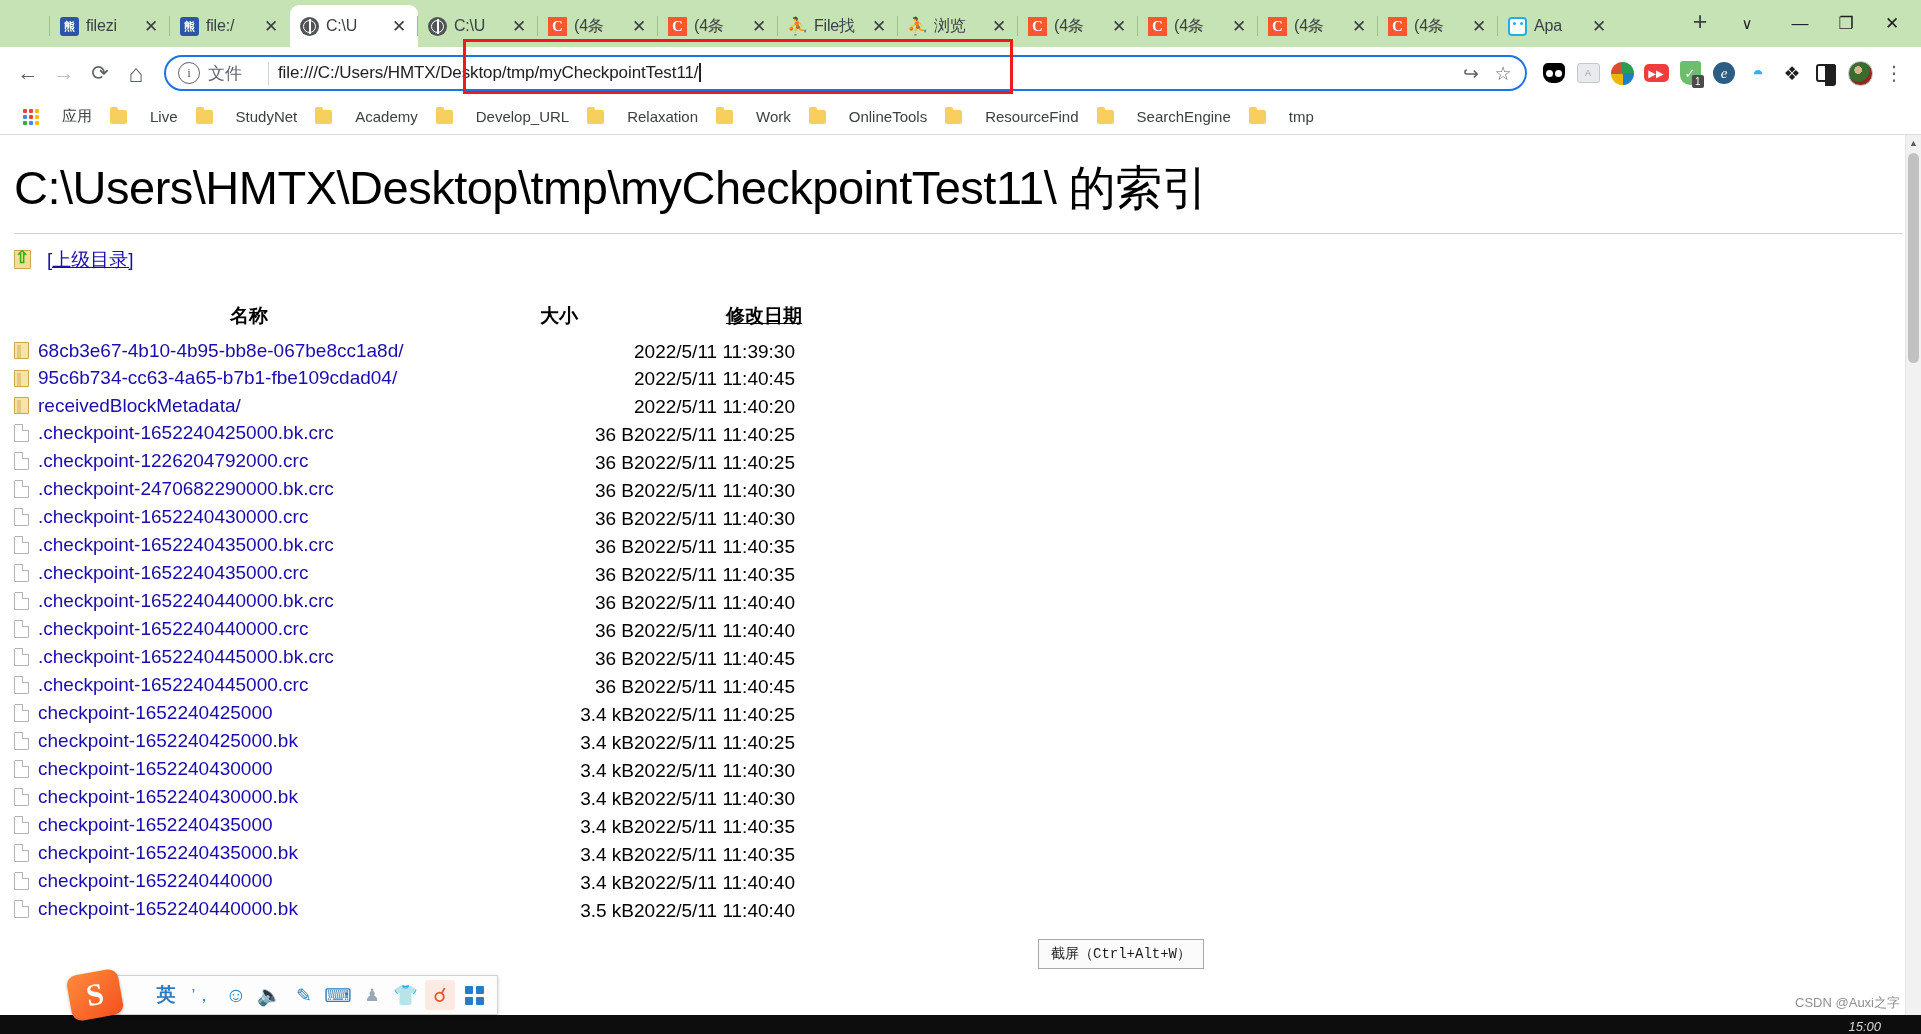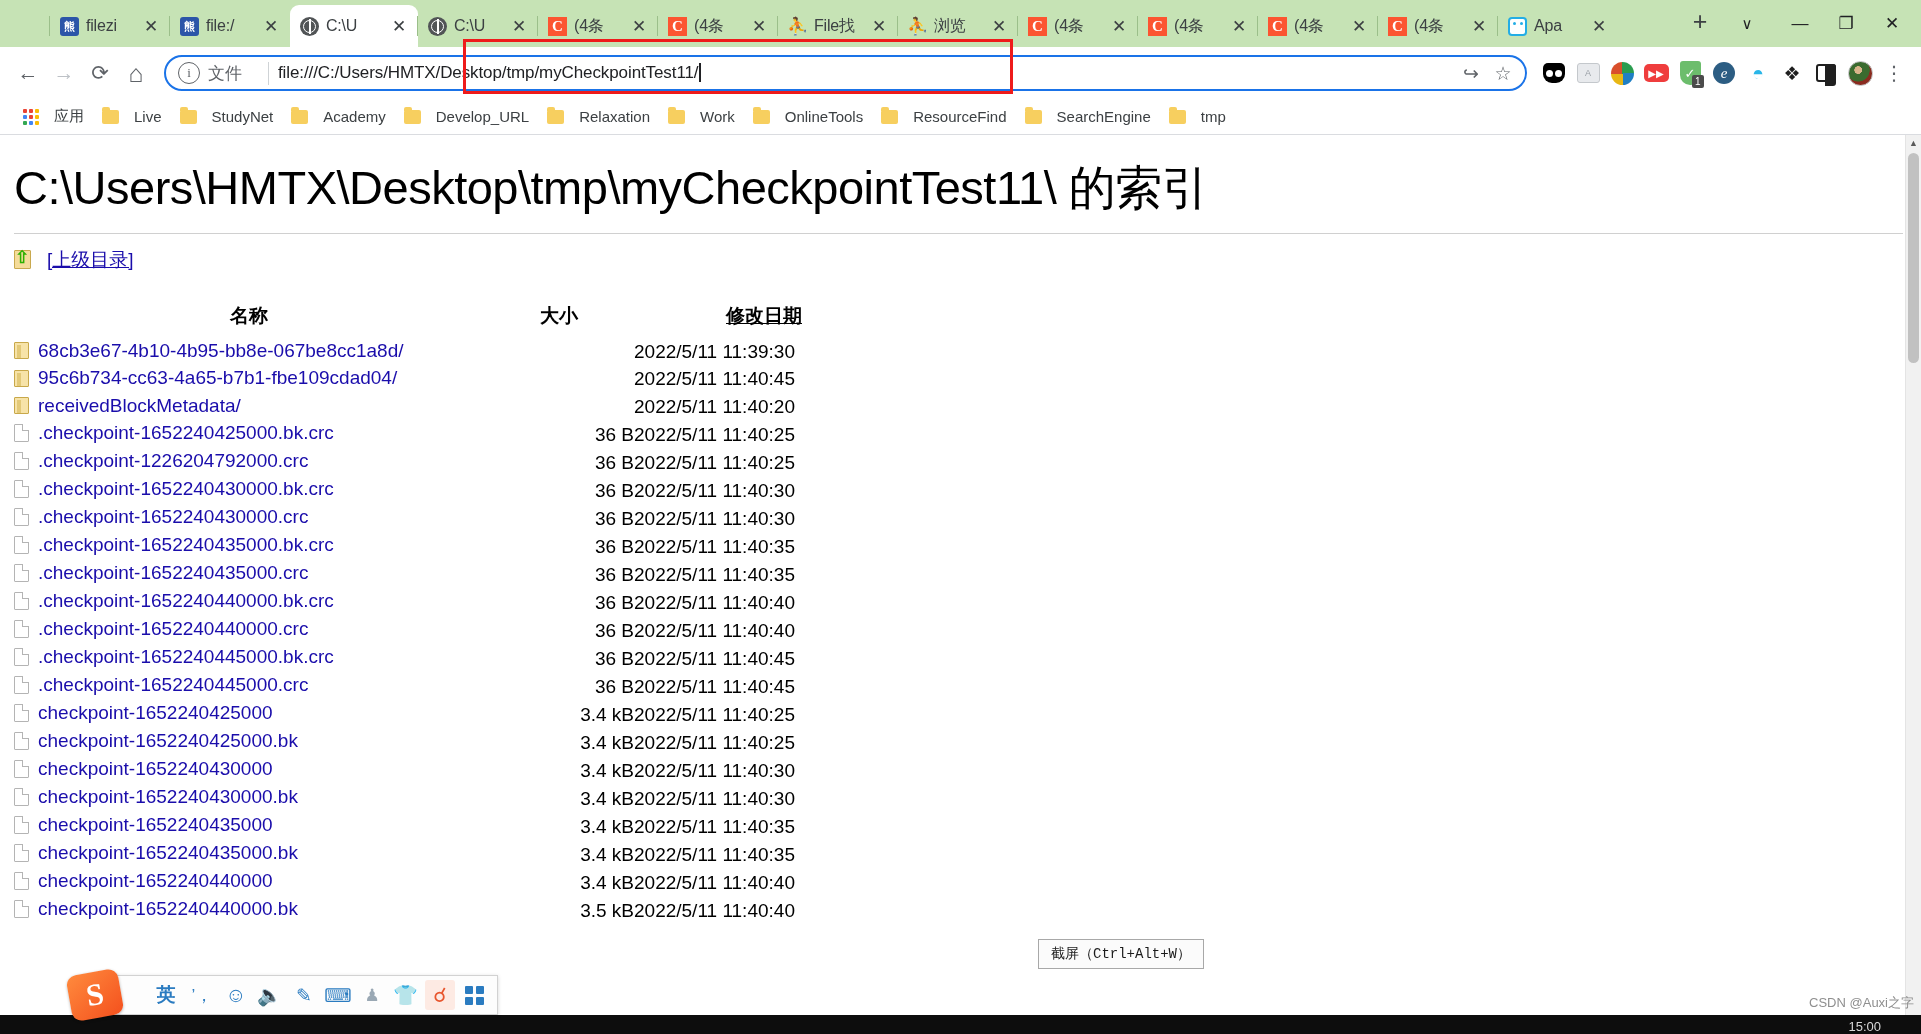--- a/index.html
+++ b/index.html
@@ -238,21 +238,21 @@
   
   .bookmarks {
     height: 36px;
     background: #fff;
     display: flex;
     align-items: center;
     padding-left: 14px;
     border-bottom: 1px solid #dadce0;
   }
   .bm {
-    display: flex; align-items: center; gap: 15px;
+    display: flex; align-items: center; gap: 23px;
     padding: 4px 9px; border-radius: 4px;
     font-size: 15px; color: #3c4043; white-space: nowrap;
     flex: none;
   }
   .bm-grid {
     width: 16px; height: 16px;
     display: grid; grid-template-columns: repeat(3, 4px);
     grid-template-rows: repeat(3, 4px); gap: 2px;
   }
   .bm-grid i { width: 4px; height: 4px; border-radius: 1px; }
@@ -433,26 +433,26 @@
 
   
   .bottombar {
     position: absolute; left: 0; bottom: 0;
     width: 100%; height: 19px;
     background: #0d0d0d;
     display: flex; align-items: center; justify-content: flex-end;
     padding-right: 10px;
   }
   .watermark {
-    position: absolute; right: 7px; bottom: 22px;
+    position: absolute; right: 21px; bottom: 22px;
     color: #8f8f8f; font-size: 13px; z-index: 15;
   }
   .clock {
     position: absolute; right: 40px; bottom: 0;
-    color: #d8d8d8; font-size: 13px; z-index: 16;
+    color: #d8d8d8; font-size: 13px; z-index: 16; font-style: italic;
   }
 </style>
 </head>
 <body>
 
 <div class="tabstrip">
   <div id="tabs-container" style="display:flex;align-items:flex-end;">
       <div class="tab">
         <span class="sep"></span>
         <span class="favicon">
@@ -733,21 +733,21 @@
             <td class="c-name"><span class="ico-row">
                 <span class="ico-file"></span>
                 <a href="#">.checkpoint-1226204792000.crc</a>
               </span></td>
             <td class="c-size">36 B</td>
             <td class="c-date">2022/5/11 11:40:25</td>
           </tr>
           <tr>
             <td class="c-name"><span class="ico-row">
                 <span class="ico-file"></span>
-                <a href="#">.checkpoint-1652240430000.bk.crc</a>
+                <a href="#">.checkpoint-2470682290000.bk.crc</a>
               </span></td>
             <td class="c-size">36 B</td>
             <td class="c-date">2022/5/11 11:40:30</td>
           </tr>
           <tr>
             <td class="c-name"><span class="ico-row">
                 <span class="ico-file"></span>
                 <a href="#">.checkpoint-1652240430000.crc</a>
               </span></td>
             <td class="c-size">36 B</td>

